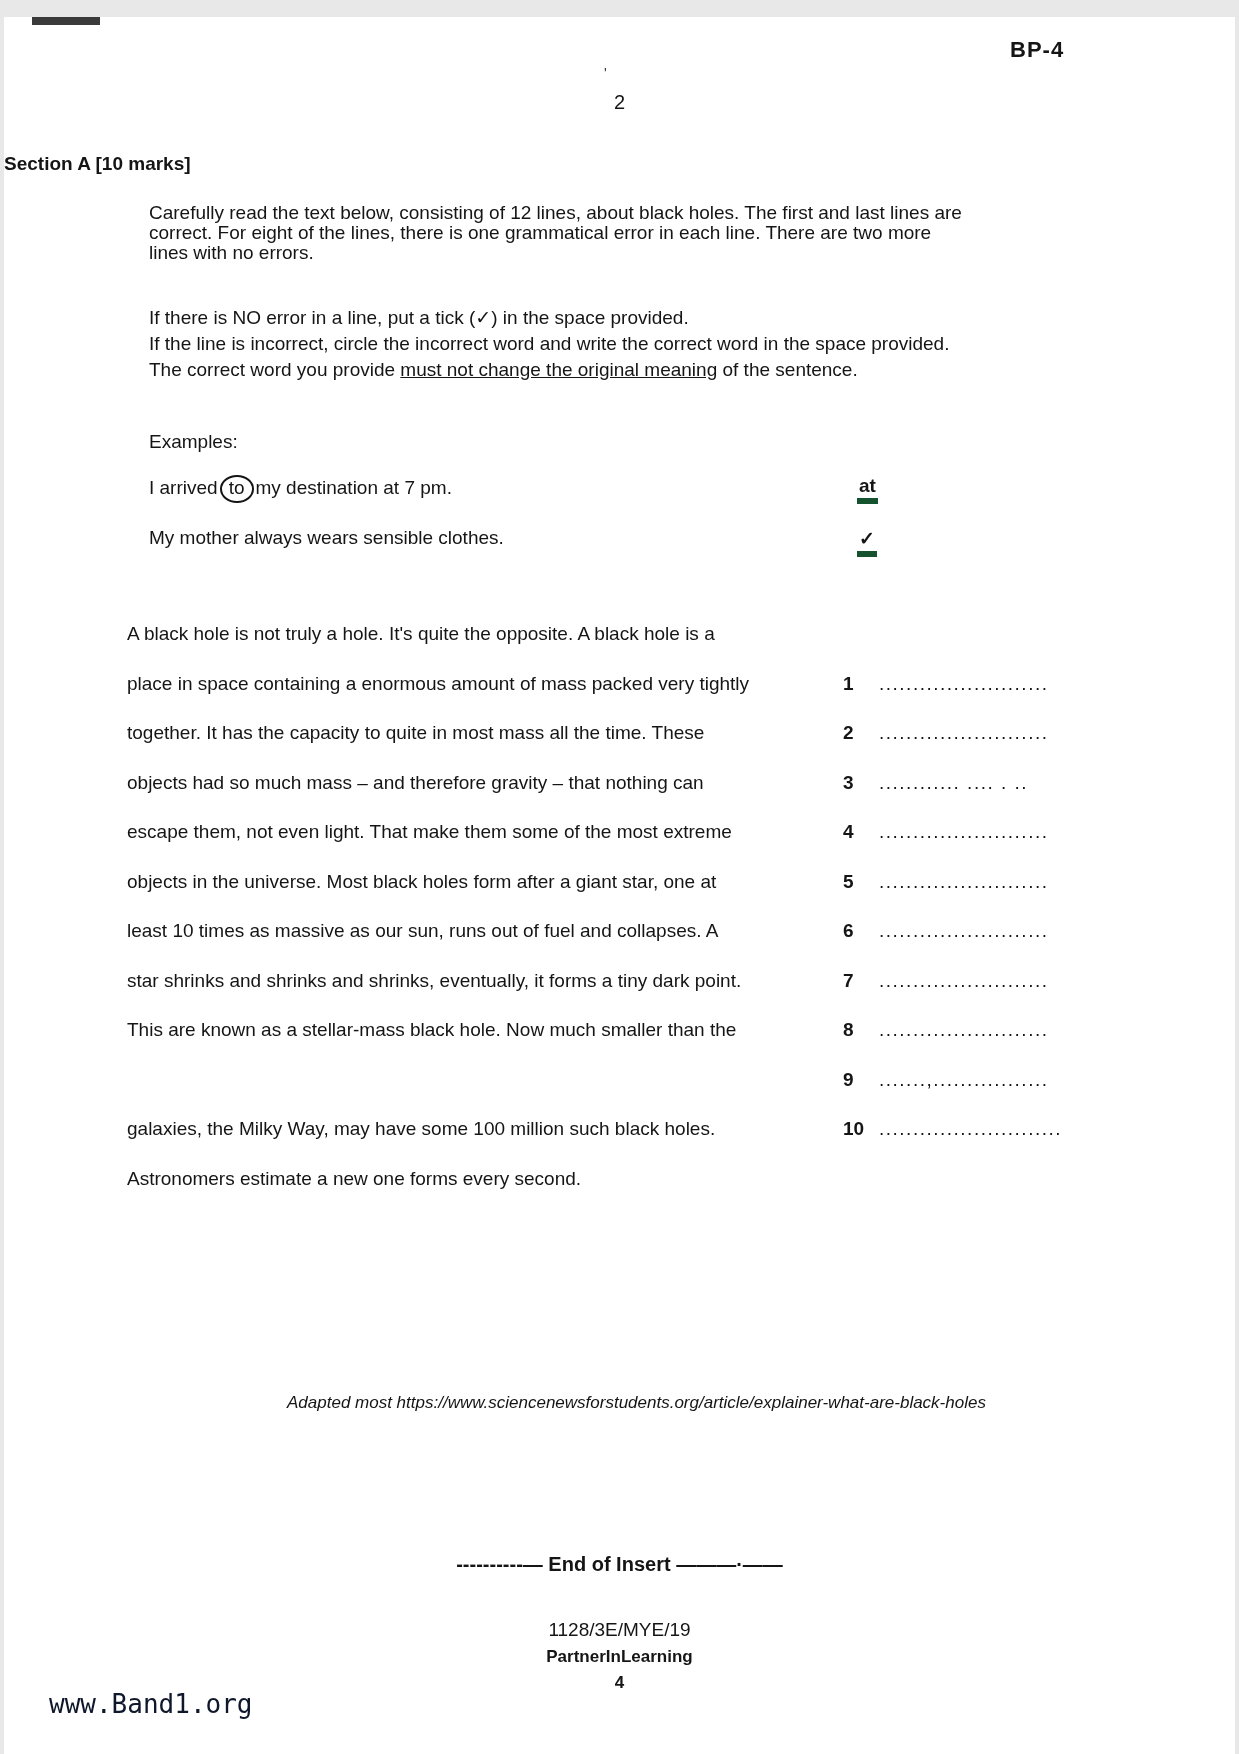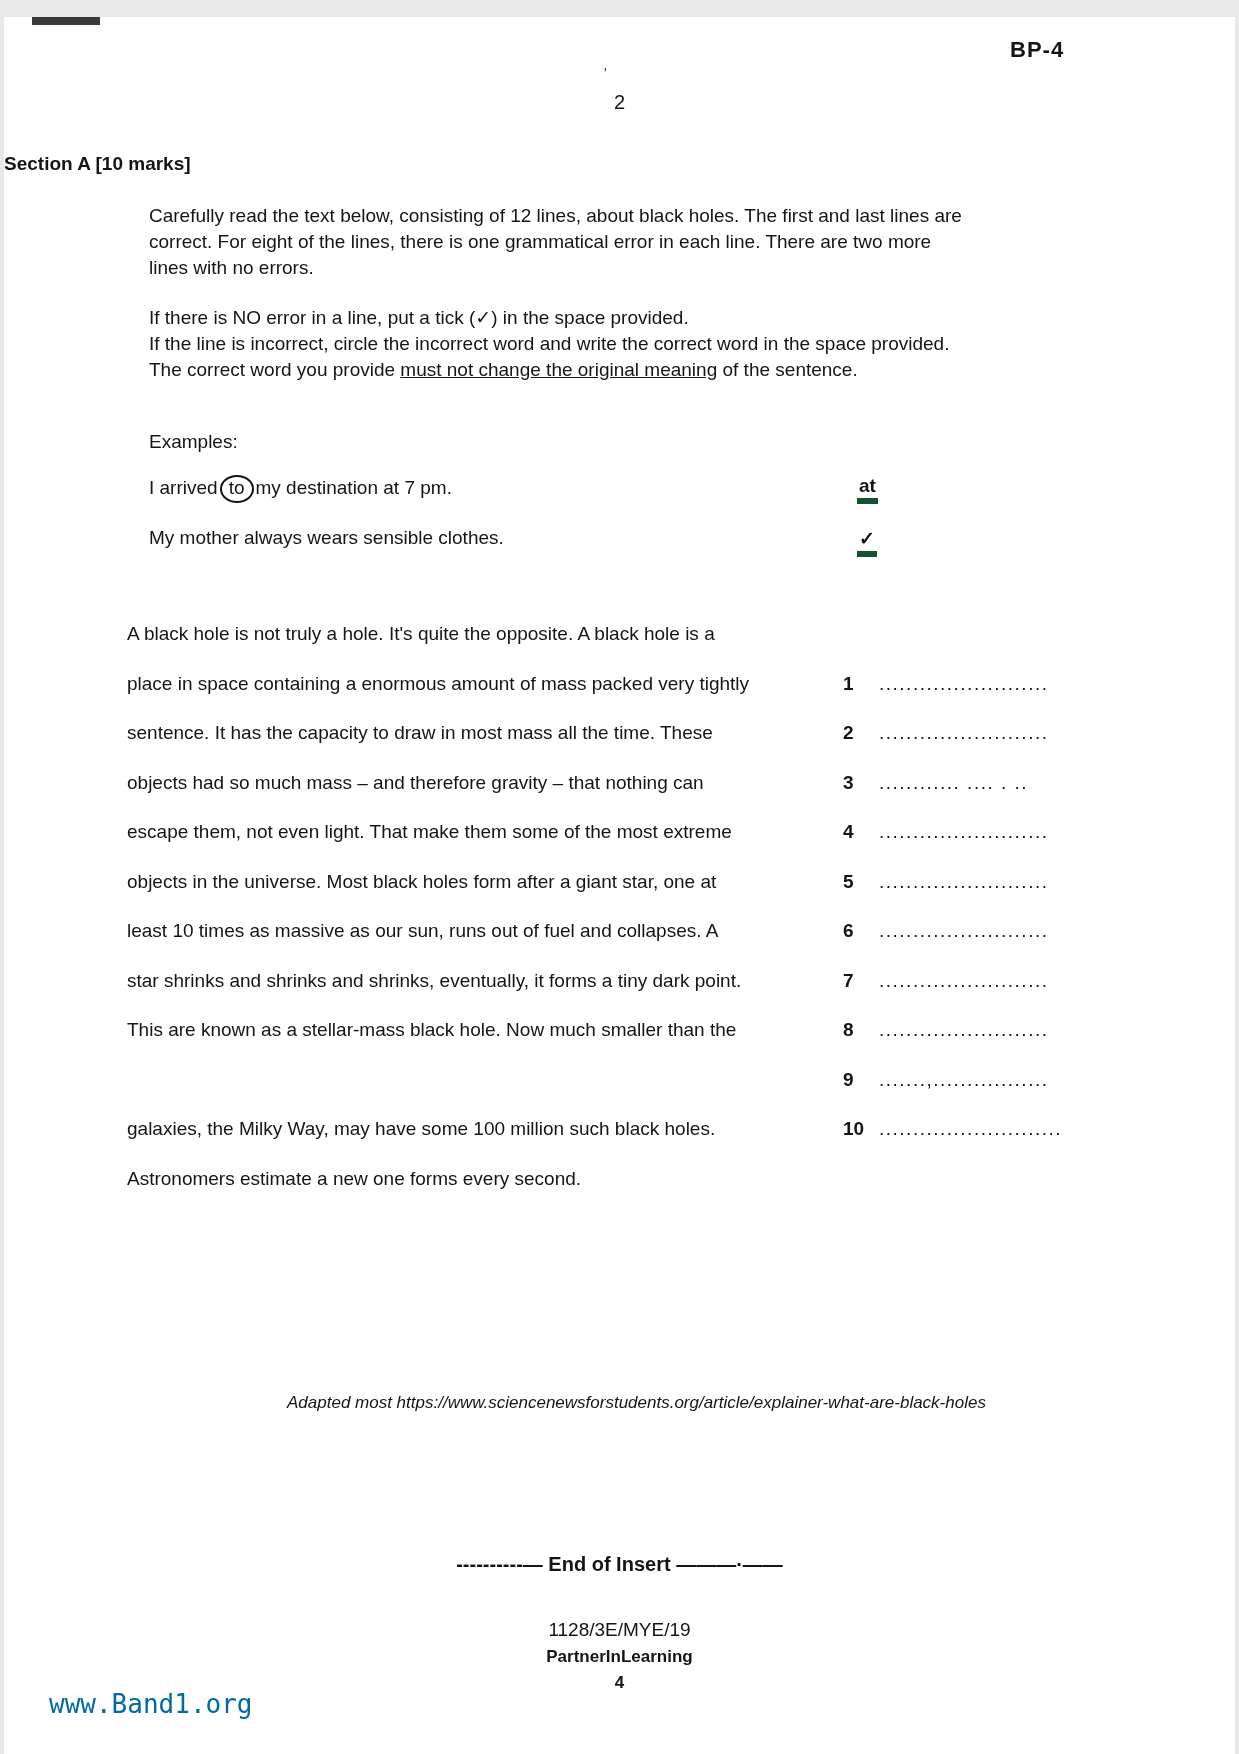--- a/index.html
+++ b/index.html
@@ -10,40 +10,40 @@
     font-family:"Liberation Sans", sans-serif;
     color:#151515;
     overflow:hidden;
     margin:17px auto;
   }
   .scan-bar{position:absolute;left:28px;top:0;width:68px;height:8px;background:#3a3a3a;}
   .bp-code{position:absolute;left:1006px;top:20px;font-size:22px;font-weight:bold;letter-spacing:1px;}
   .pg-top{position:absolute;left:0;right:0;top:74px;text-align:center;font-size:20px;}
   .tick-mark{position:absolute;left:600px;top:48px;font-size:14px;color:#333;}
   .section-title{position:absolute;left:0;right:0;top:136px;font-size:19px;font-weight:bold;}
-  .inst1{position:absolute;left:145px;top:186px;width:818px;font-size:19px;line-height:26px;}
+  .inst1{position:absolute;left:145px;top:186px;width:818px;font-size:19px;line-height:20px;}
   .inst2{position:absolute;left:145px;top:288px;width:824px;font-size:19px;line-height:26px;}
   .u{text-decoration:underline;}
   .ex-label{position:absolute;left:145px;top:414px;font-size:19px;}
   .ex-row{position:absolute;left:145px;width:740px;font-size:19px;}
   .ex-row.r1{top:458px;}
   .ex-row.r2{top:510px;}
   .ex-answer{position:absolute;left:708px;top:0;border-bottom:6px solid #14532d;padding:0 2px 1px 2px;font-weight:bold;}
   .circled{display:inline-block;border:2px solid #151515;border-radius:50%;padding:0px 7px 2px 7px;margin:0 2px;}
   .passage{position:absolute;left:123px;top:606px;width:980px;}
   .passage-row{position:relative;height:49.5px;font-size:19px;}
   .line-text{position:absolute;left:0;top:0;white-space:nowrap;}
   .line-num{position:absolute;left:716px;top:0;font-weight:bold;}
   .line-blank{position:absolute;left:752px;top:0;width:190px;letter-spacing:1.5px;white-space:nowrap;overflow:hidden;}
   .attribution{position:absolute;left:283px;top:1376px;font-size:17px;font-style:italic;white-space:nowrap;}
   .end-insert{position:absolute;left:0;right:0;top:1536px;text-align:center;font-size:20px;font-weight:bold;}
   .paper-code{position:absolute;left:0;right:0;top:1602px;text-align:center;font-size:19px;}
   .partner{position:absolute;left:0;right:0;top:1630px;text-align:center;font-size:17px;font-weight:bold;}
   .pg-bottom{position:absolute;left:0;right:0;top:1656px;text-align:center;font-size:17px;font-weight:bold;}
-  .watermark{position:absolute;left:45px;top:1672px;font-family:"DejaVu Sans Mono", monospace;font-size:26px;color:#0369a1;}
+  .watermark{position:absolute;left:45px;top:1672px;font-family:"DejaVu Sans Mono", monospace;font-size:26px;color:#0f172a;}
 </style>
 </head>
 <body>
 
 <div class="page">
 
   <div class="scan-bar"></div>
 
   <div class="bp-code">BP-4</div>
 
@@ -75,21 +75,21 @@
   <div class="passage">
       <div class="passage-row">
         <span class="line-text">A black hole is not truly a hole. It's quite the opposite. A black hole is a</span>
       </div>
       <div class="passage-row">
         <span class="line-text">place in space containing a enormous amount of mass packed very tightly</span>
         <span class="line-num">1</span>
         <span class="line-blank">.........................</span>
       </div>
       <div class="passage-row">
-        <span class="line-text">sentence. It has the capacity to draw in most mass all the time. These</span>
+        <span class="line-text">together. It has the capacity to quite in most mass all the time. These</span>
         <span class="line-num">2</span>
         <span class="line-blank">.........................</span>
       </div>
       <div class="passage-row">
         <span class="line-text">objects had so much mass –  and therefore gravity – that nothing can</span>
         <span class="line-num">3</span>
         <span class="line-blank">............  ....  . ..</span>
       </div>
       <div class="passage-row">
         <span class="line-text">escape them, not even light. That make them some of the most extreme</span>

